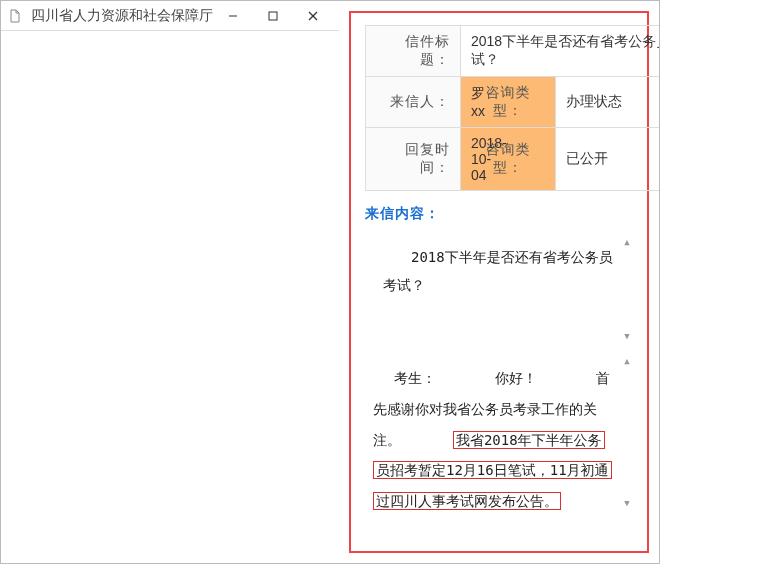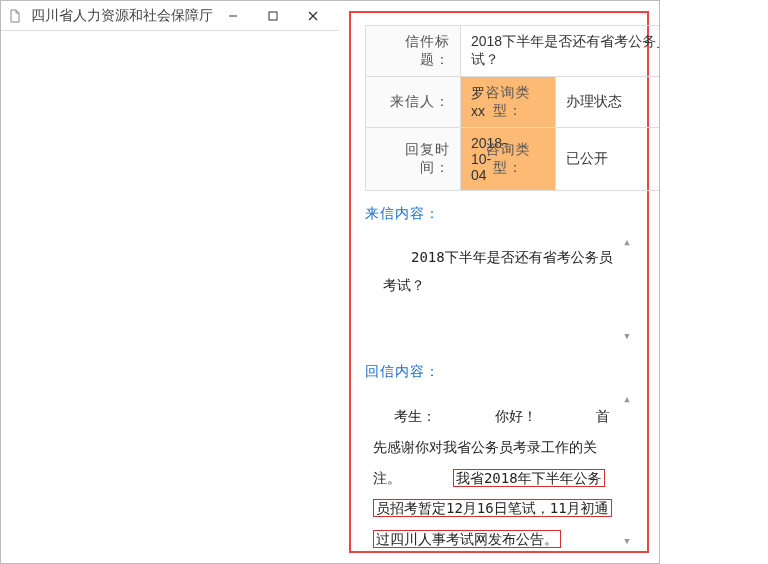--- a/index.html
+++ b/index.html
@@ -68,21 +68,21 @@
     text-align: right;
     color: #555;
     width: 95px;
     letter-spacing: 1px;
   }
   td.lbl2 { width: 95px; background: #fdba74; text-align: center; color:#555; letter-spacing:1px;}
   td.val { color: #333; }
   .col3 { width: 95px; }
   .section-title {
     color: #1a6fd1;
-    font-weight: normal;
+    font-weight: bold;
     margin: 14px 0 6px 0;
     letter-spacing: 1px;
   }
   .letter-box {
     position: relative;
     padding: 14px 18px 0 18px;
     min-height: 120px;
     line-height: 2;
     font-size: 14px;
     font-family: "SimSun", monospace;
@@ -184,21 +184,20 @@
       <div class="section-title">来信内容：</div>
       <div class="letter-box">
         <span style="margin-left:2em">2018下半年是否还有省考公务员考试？</span>
         <div class="scrollbar">
           <div class="scroll-arrow">▲</div>
           <div class="scroll-track"></div>
           <div class="scroll-arrow">▼</div>
         </div>
       </div>
 
-      <div class="section-title">回信内容：</div>
       <div class="reply-box">
         <span style="display:inline-block; width:4.5em; text-align:right">考生：</span>
         <span style="display:inline-block; width:3em"></span>
         <span>你好！</span>
         <span style="display:inline-block; width:3em"></span>
         <span>首先感谢你对我省公务员考录工作的关注。</span>
         <span style="display:inline-block; width:2.5em"></span>
         <span class="hl">我省2018年下半年公务员招考暂定12月16日笔试，11月初通过四川人事考试网发布公告。</span>
         <div class="scrollbar">
           <div class="scroll-arrow">▲</div>

